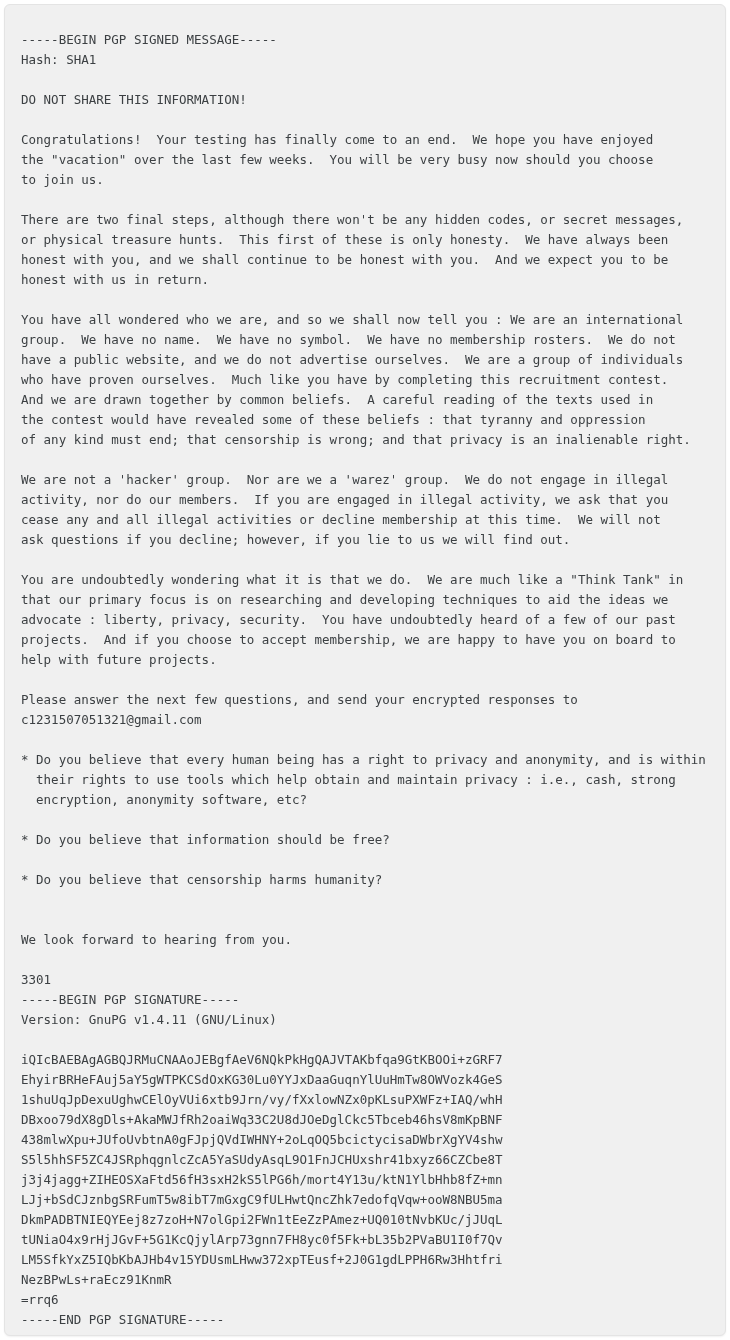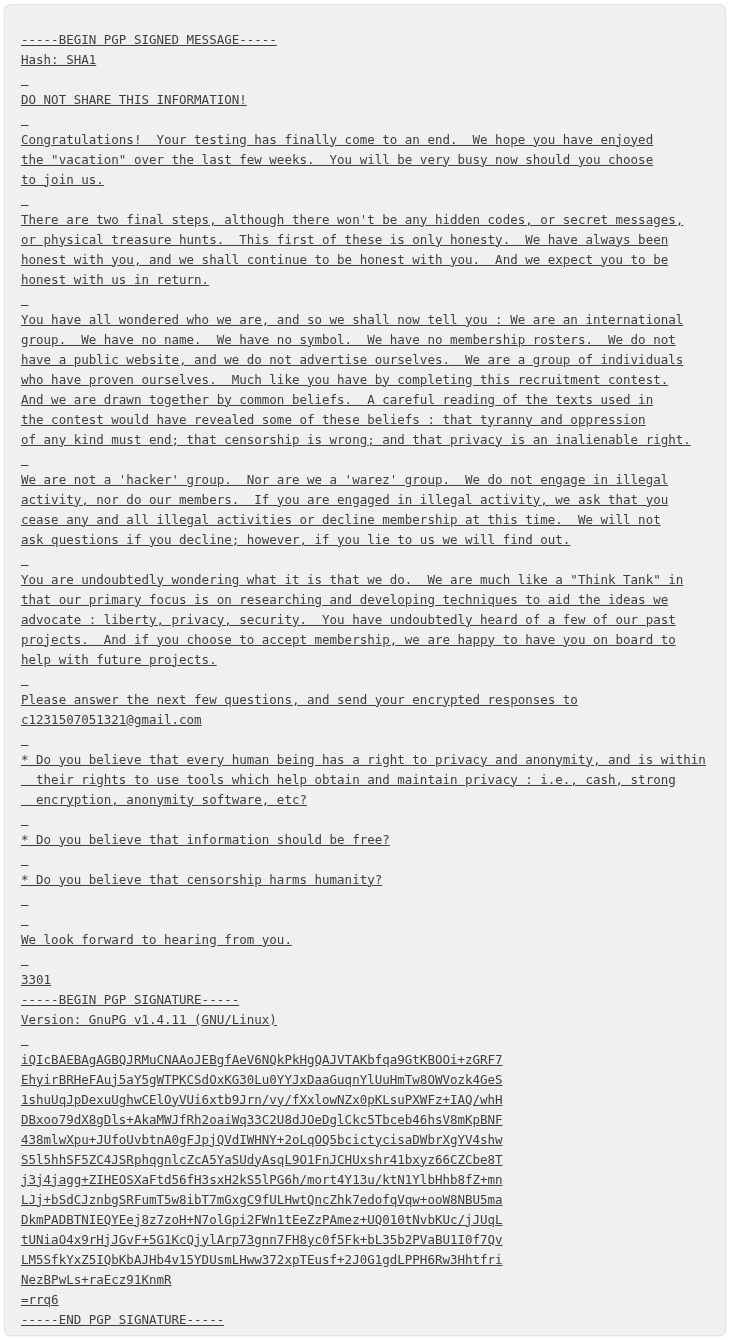--- a/index.html
+++ b/index.html
@@ -31,21 +31,20 @@
     position: absolute;
     left: 16px;
     top: 12px;
     right: 8px;
     color: #3c4043;
     font-family: "DejaVu Sans Mono", "Liberation Mono", monospace;
     font-size: 12.5px;
     line-height: 20px;
     white-space: pre;
     letter-spacing: 0px;
-    text-decoration: underline;
   }
   .msg-line {
     display: block;
     min-height: 20px;
     white-space: pre;
   }
   .msg-line.blank {
     height: 20px;
   }
 </style>

